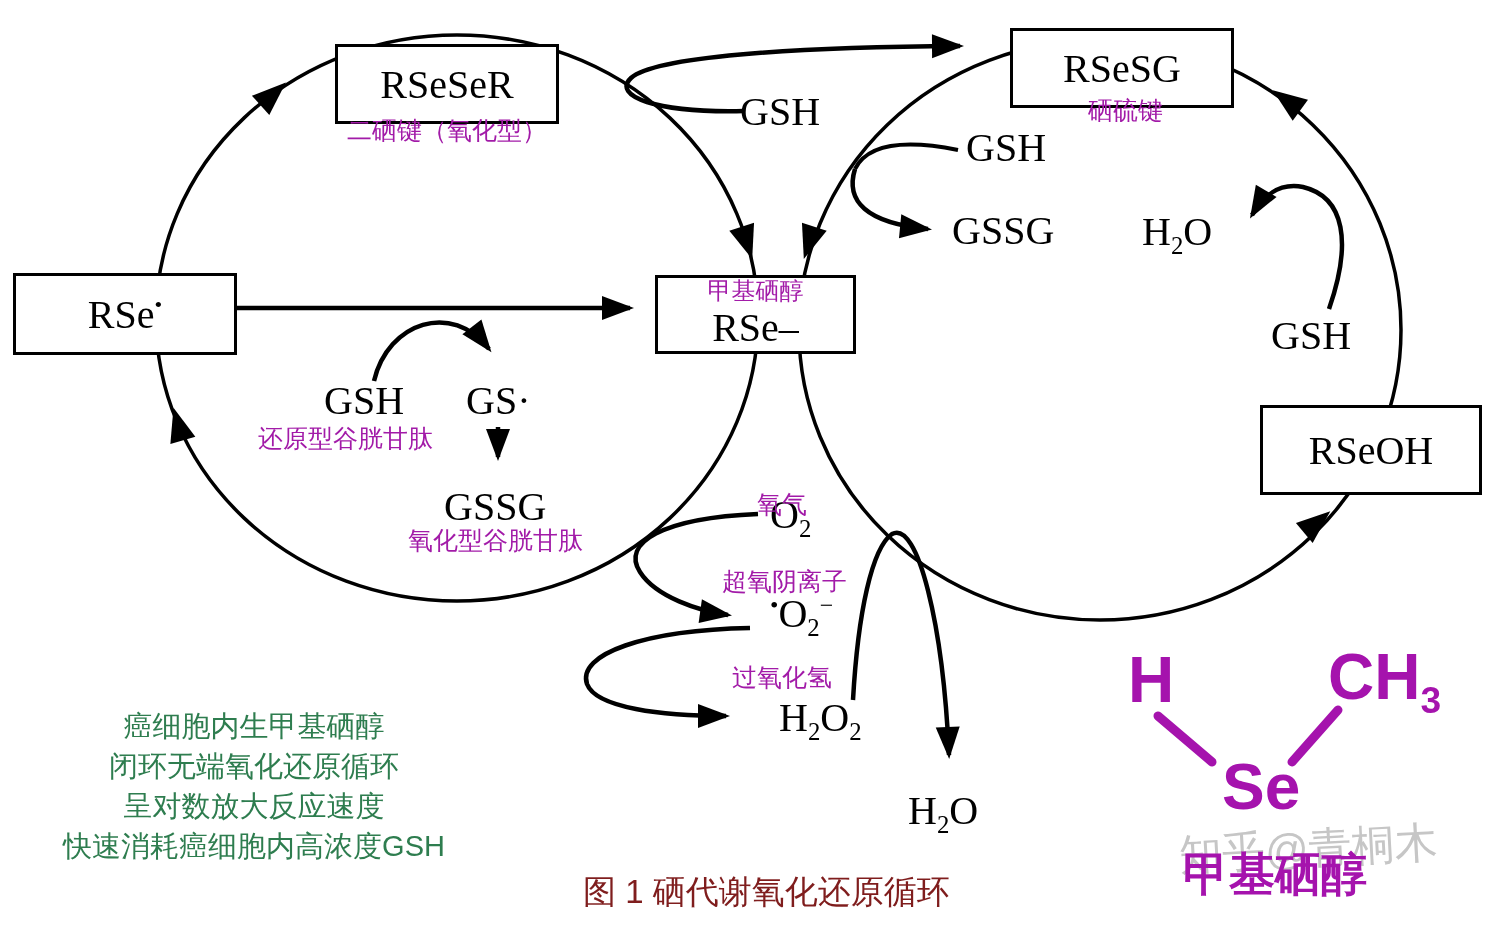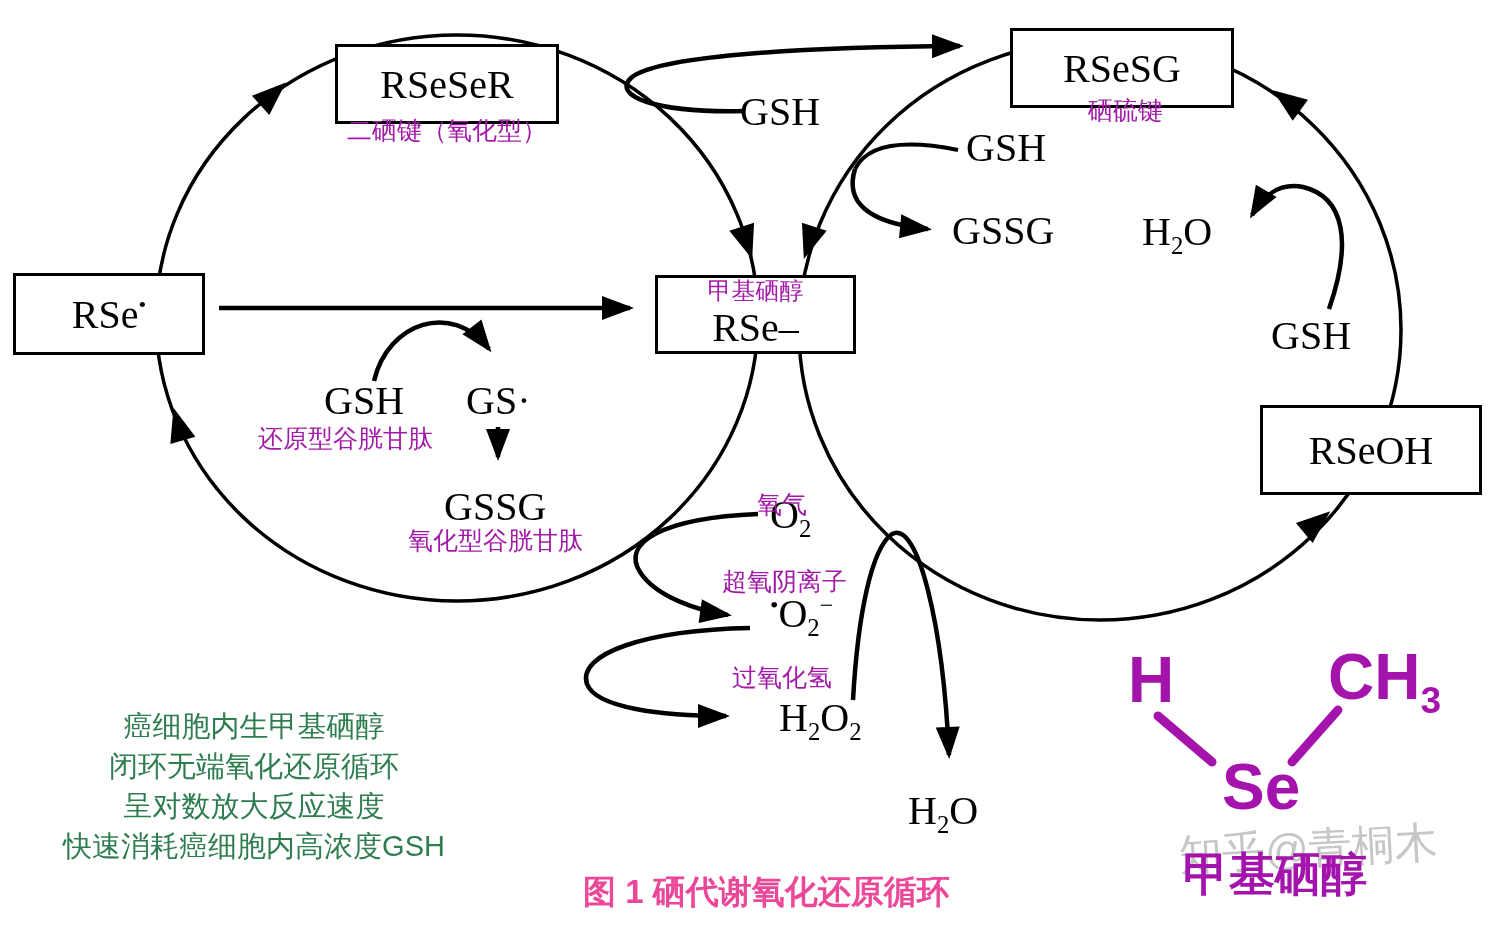--- a/index.html
+++ b/index.html
@@ -12,21 +12,21 @@
   .chem{position:absolute;z-index:2;font-family:"Liberation Serif",serif;font-size:40px;
         color:#000;white-space:nowrap;line-height:1;}
   .chem sub{font-size:0.62em;}
   .chem sup{font-size:0.6em;}
   .plabel{position:absolute;z-index:4;font-size:25px;color:#a21ba8;white-space:nowrap;line-height:1;}
   .box .plabel-in{font-family:"Liberation Sans",sans-serif;font-size:24px;color:#a21ba8;line-height:1.1;}
   .radical-dot{font-size:0.55em;vertical-align:0.75em;}
   #green-notes{position:absolute;left:28px;top:706px;width:452px;z-index:2;
                text-align:center;font-size:29px;line-height:40px;color:#2e7d4f;}
   #figure-caption{position:absolute;left:583px;top:870px;z-index:2;
-                  font-size:33px;font-weight:bold;color:#ec4899;white-space:nowrap;}
+                  font-size:33px;font-weight:normal;color:#7f1d1d;white-space:nowrap;}
   .struct{position:absolute;z-index:3;color:#a513ad;font-weight:600;white-space:nowrap;line-height:1;}
   .struct sub{font-size:0.58em;}
   #watermark{position:absolute;left:1178px;top:834px;z-index:2;font-size:43px;color:#c6c6c6;
              white-space:nowrap;transform:rotate(-3deg);transform-origin:left top;line-height:1;}
   #structure-label{position:absolute;left:1183px;top:851px;z-index:3;font-size:46px;font-weight:bold;
                    color:#a513ad;white-space:nowrap;line-height:1;}
 </style>
 </head>
 <body>
 
@@ -71,21 +71,21 @@
   <div class="box" style="left:335px;top:12px;width:224px;height:80px;margin-top:32px;">
     <span>RSeSeR</span>
   </div>
   <div class="plabel" style="left:347px;top:98px;margin-top:20px;">二硒键（氧化型）</div>
 
   <div class="box" style="left:1010px;top:8px;width:224px;height:80px;margin-top:20px;">
     <span>RSeSG</span>
   </div>
   <div class="plabel" style="left:1088px;top:98px;">硒硫键</div>
 
-  <div class="box" style="left:13px;top:273px;width:192px;height:82px;">
+  <div class="box" style="left:13px;top:273px;width:224px;height:82px;">
     <span><span>RSe</span><span class="radical-dot">•</span></span>
   </div>
 
   <div class="box" style="left:655px;top:275px;width:201px;height:79px;">
     <span class="plabel-in">甲基硒醇</span>
     <span>RSe–</span>
   </div>
 
   <div class="box" style="left:1260px;top:405px;width:222px;height:90px;">
     <span>RSeOH</span>

